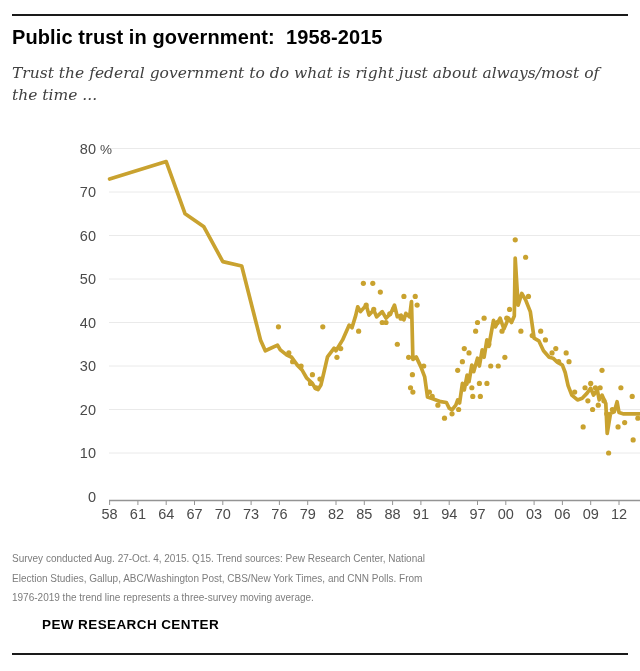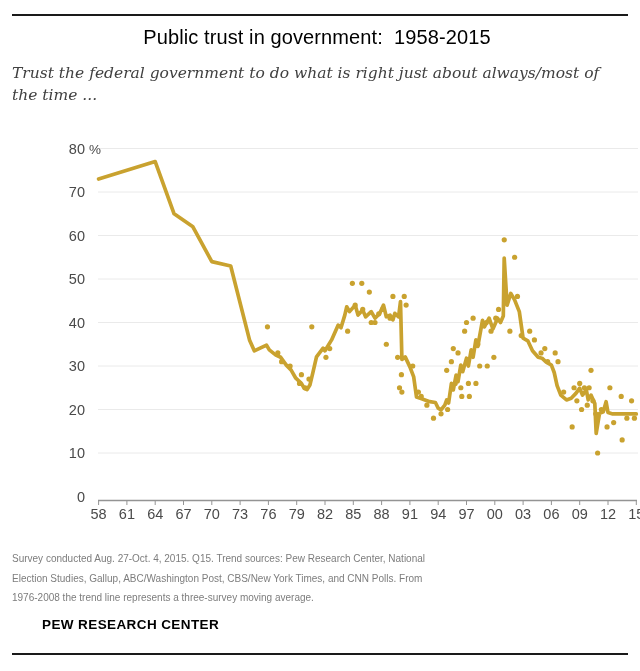--- a/index.html
+++ b/index.html
@@ -5,31 +5,30 @@
   html,body{margin:0;padding:0;background:#fff;}
   .page{
     position:relative;width:640px;height:671px;background:#ffffff;
     font-family:"Liberation Sans",sans-serif;overflow:hidden;
   }
   .rule{position:absolute;left:12px;width:616px;background:#1a1a1a;}
   .rule.top{top:14px;height:2px;}
   .rule.bottom{top:653px;height:2px;}
   .title{
     position:absolute;left:12px;top:26px;width:610px;
-    font-size:20px;font-weight:normal;color:#000;letter-spacing:0.1px;
+    font-size:20px;font-weight:bold;color:#000;letter-spacing:0.1px;
     white-space:pre-wrap;
-    text-align:center;
   }
   .subtitle{
     position:absolute;left:12px;top:63px;width:612px;
     font-family:"DejaVu Serif","Liberation Serif",serif;
     font-style:italic;font-size:15.5px;line-height:21.5px;color:#404040;
   }
   .subtitle span{display:block;}
-  .chart-wrap{position:absolute;left:0;top:128px;width:528px;height:400px;padding-left:48px;}
+  .chart-wrap{position:absolute;left:11px;top:128px;width:528px;height:400px;padding-left:48px;}
   .footer-note{
     position:absolute;left:12px;top:549px;width:614px;
     font-size:10px;line-height:19.5px;color:#7d7d7d;
   }
   .footer-note span{display:block;}
   .source{
     position:absolute;left:12px;top:617px;
     font-size:13.5px;font-weight:bold;color:#000;letter-spacing:0.4px;margin-left:30px;
   }
 </style>
@@ -199,19 +198,19 @@
         <circle cx="578.8666666666667" cy="290.2" r="2.6" fill="#C9A22F"></circle>
         <circle cx="583.5833333333334" cy="272.8" r="2.6" fill="#C9A22F"></circle>
         <circle cx="586.413333333333" cy="290.2" r="2.6" fill="#C9A22F"></circle>
         <polyline points="50.6,51.0 107.2,33.6 126.1,85.8 144.9,98.8 163.8,133.6 182.7,138.0 201.5,211.9 206.3,222.8 218.5,217.1 221.3,221.9 227.9,227.1 232.7,229.3 238.3,237.1 243.0,241.9 247.8,250.2 253.4,255.4 256.2,260.2 259.1,261.5 261.9,257.1 264.7,245.4 268.5,228.9 275.1,220.2 277.0,222.8 283.6,211.9 290.2,197.1 293.0,199.7 296.8,187.1 298.7,178.8 301.5,183.6 307.2,177.1 310.0,187.1 314.7,181.9 317.6,188.8 323.2,183.6 327.0,190.2 331.7,185.4 335.5,177.1 338.3,188.8 342.1,187.1 344.9,191.9 346.8,185.4 350.6,188.8 352.5,173.6 353.9,231.5 357.2,228.9 361.9,238.9 365.7,248.9 368.5,268.9 372.3,270.2 377.0,271.9 381.7,273.7 387.4,274.5 390.2,280.2 393.0,281.9 396.8,277.1 398.7,271.9 400.6,275.0 403.4,255.4 405.3,261.9 408.1,247.1 410.0,253.7 412.8,237.1 414.7,243.7 418.5,230.2 420.4,238.0 423.2,221.9 425.1,229.3 427.9,211.9 429.8,218.4 434.5,192.3 436.4,198.9 441.1,190.2 444.9,201.0 449.6,190.2 452.5,194.5 455.3,188.0 456.2,130.1 459.1,177.1 462.8,165.4 466.6,171.9 471.3,183.6 475.1,210.2 479.8,212.8 484.5,222.8 490.2,229.3 494.0,230.2 497.7,233.7 503.4,237.1 506.2,244.5 509.1,257.6 512.8,267.1 518.5,271.9 523.2,270.2 527.9,265.4 531.7,260.2 534.5,267.1 538.3,261.9 540.2,271.9 543.0,267.1 546.8,275.4 548.2,305.4 551.5,285.4 555.3,283.7 558.1,273.7 560.0,284.5 564.7,285.9 569.4,285.9 578.9,285.9 588.3,285.9" fill="none" stroke="#C9A22F" stroke-width="3.7" stroke-linejoin="round" stroke-linecap="round"></polyline>
       </svg>
   </div>
 
   <div class="footer-note">
     <span>Survey conducted Aug. 27-Oct. 4, 2015. Q15. Trend sources: Pew Research Center, National</span>
     <span>Election Studies, Gallup, ABC/Washington Post, CBS/New York Times, and CNN Polls. From</span>
-    <span>1976-2008 the trend line represents a three-survey moving average.</span>
+    <span>1976-2019 the trend line represents a three-survey moving average.</span>
   </div>
 
   <div class="source">PEW RESEARCH CENTER</div>
 
   <div class="rule bottom"></div>
 </div>
 
 </body></html>

